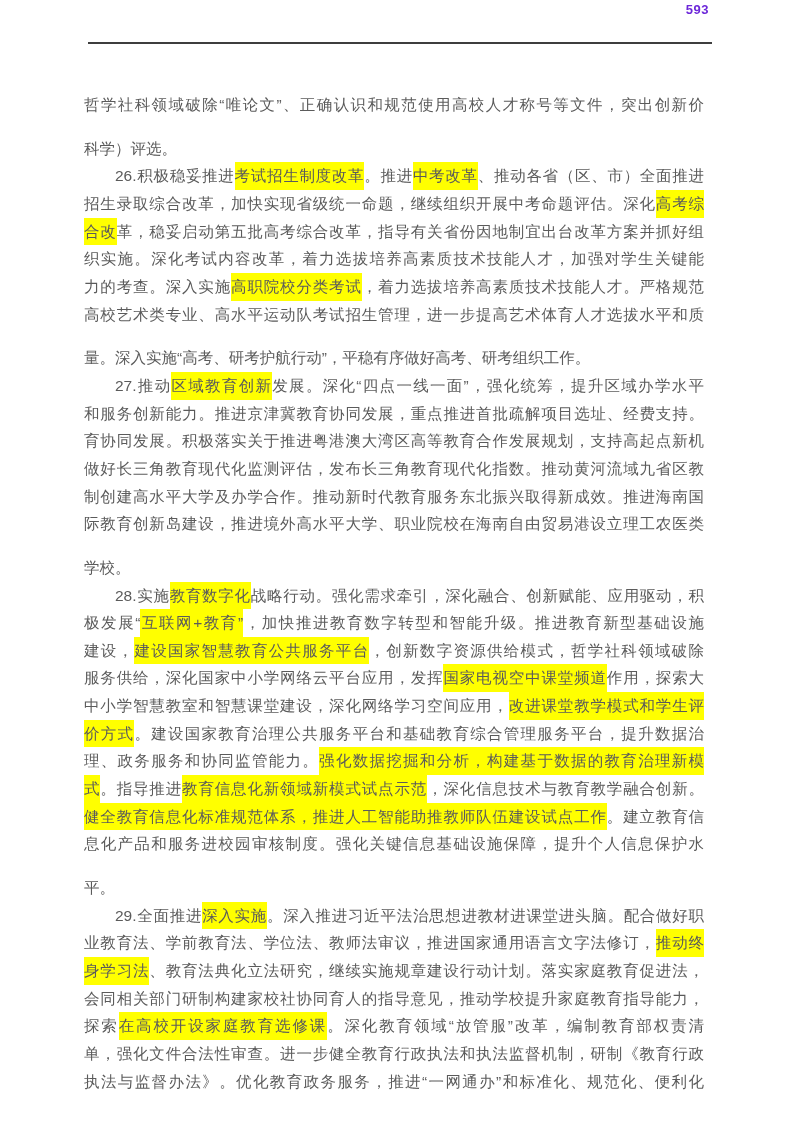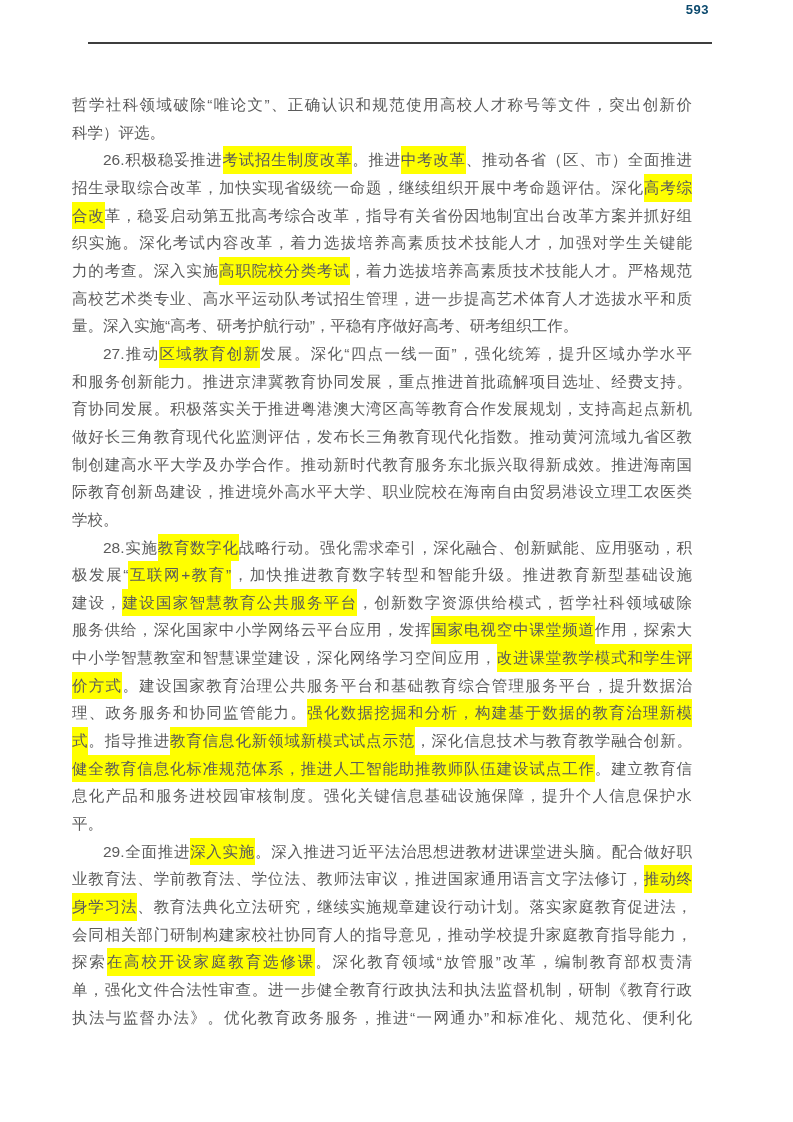--- a/index.html
+++ b/index.html
@@ -22,48 +22,48 @@
     height: 1122px;
     background: var(--bg);
   }
   .page-number {
     position: absolute;
     top: 2px;
     right: 84px;
     font-size: 13px;
     font-weight: 700;
     letter-spacing: 0.5px;
-    color: #0c4a6e;
+    color: #6d28d9;
     margin-left: 24px;
   }
   .header-rule {
     position: absolute;
     left: 88px;
     top: 42px;
     width: 624px;
     height: 2px;
     background: var(--rule);
   }
   .doc-body {
     position: absolute;
-    left: 72px;
+    left: 84px;
     top: 91px;
     width: 620px;
     color: var(--text);
     font-size: 15.5px;
   }
   .line {
     height: 27.66px;
     line-height: 27.66px;
     text-align: justify;
     text-align-last: justify;
     overflow: hidden;
     white-space: normal;
   }
-  .line.end { text-align-last: left; }
+  .line.end { text-align-last: left; margin-top: 16px; }
   .line.indent { text-indent: 31px; }
   .hl {
     background: var(--hl);
     padding: 16px 0;
   }
 </style>
 </head>
 <body>
 
 <div class="page">

